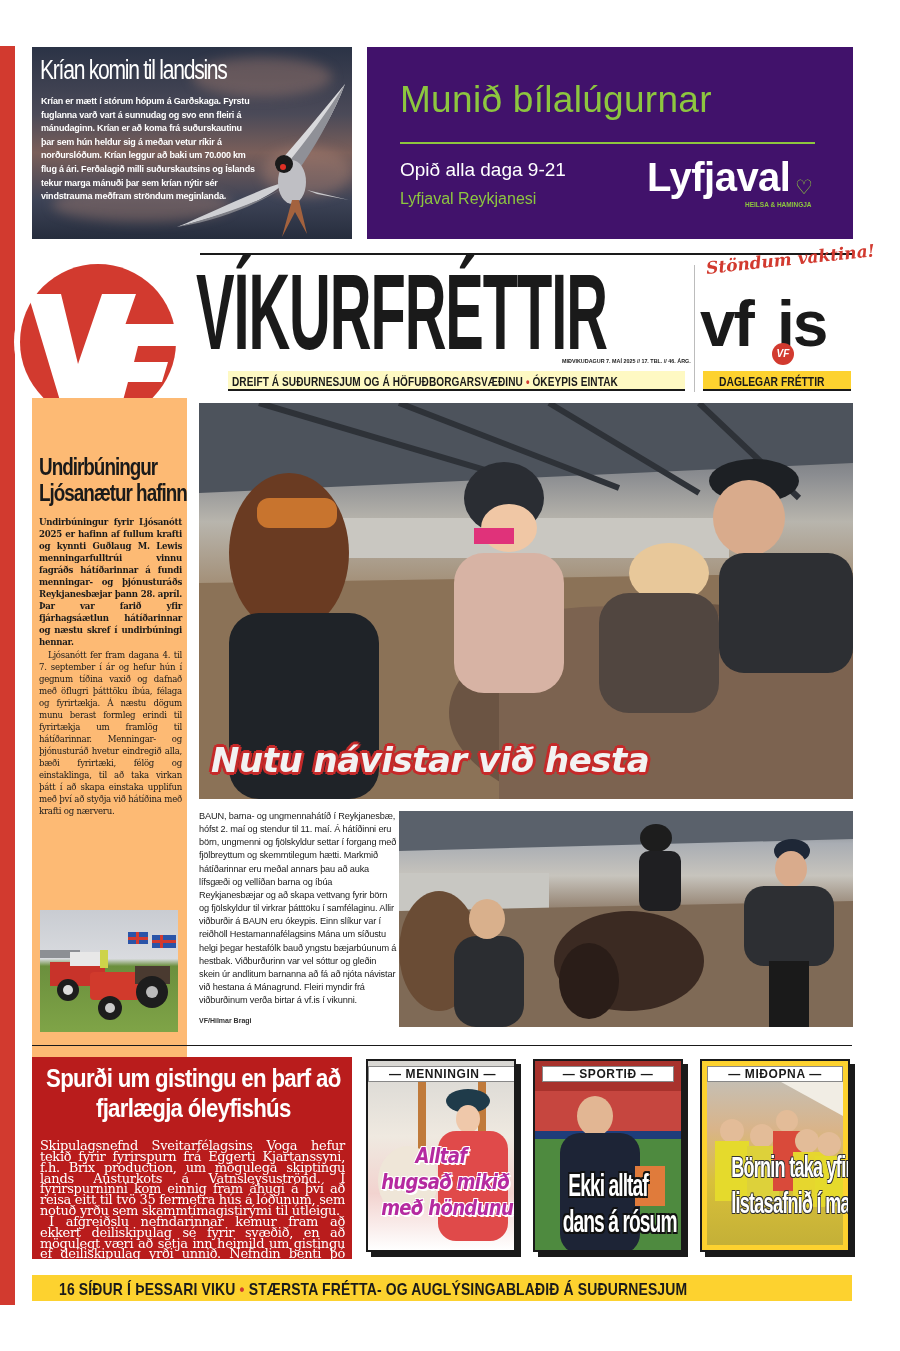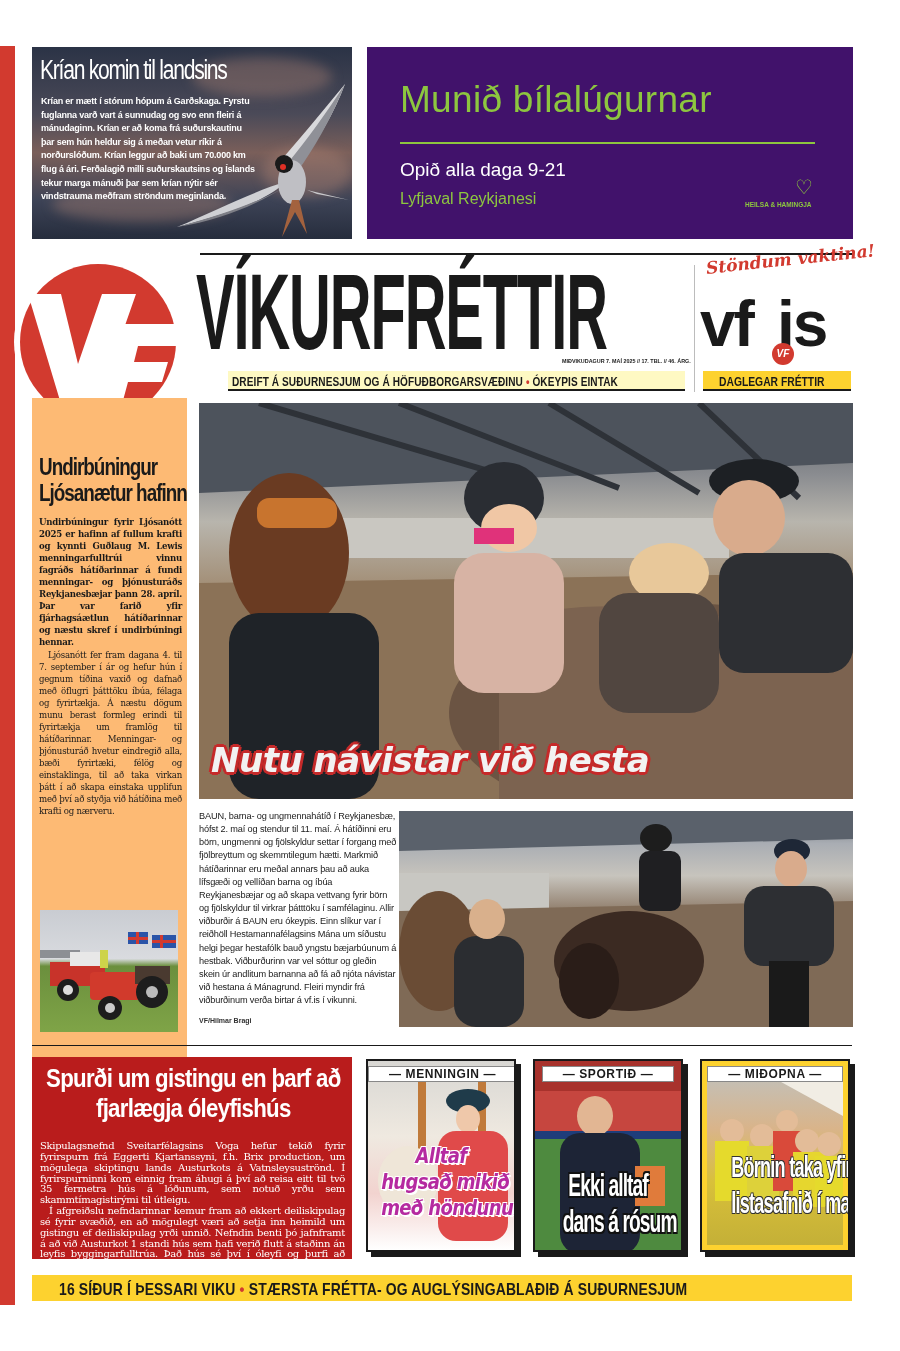--- a/index.html
+++ b/index.html
@@ -75,21 +75,21 @@
 
   .second-photo { left: 399px; top: 811px; width: 454px; height: 216px; overflow: hidden;
     background: linear-gradient(180deg, #5d636b 0%, #a9adb3 15%, #c7c4bd 30%, #8a7663 48%, #6e5b49 75%, #5b4a3c 100%); }
 
   .sep-line { left: 32px; top: 1045px; width: 820px; height: 1px; background: #1a1a1a; }
 
   
   .story-box { left: 32px; top: 1057px; width: 320px; height: 202px; background: #b91c1c; }
   .story-head { position: absolute; left: 10px; top: 6px; width: 340px; color: #fff; font-weight: bold; font-size: 25px; line-height: 30px;
     text-align: center; letter-spacing: -0.8px; transform: scaleX(0.89); transform-origin: left top; }
-  .story-body { position: absolute; left: 8px; top: 84px; width: 305px; color: #fff; font-family: "DejaVu Serif", serif; font-size: 10px;
+  .story-body { position: absolute; left: 8px; top: 84px; width: 305px; color: #fff; font-family: "DejaVu Serif", serif; font-size: 13px;
     line-height: 10.85px; text-align: justify; letter-spacing: -0.3px; }
   .story-body p.i { text-indent: 9px; }
 
   
   .card { width: 150px; height: 193px; overflow: hidden; border: 2px solid #1a1a1a; box-shadow: 5px 5px 0 #1a1a1a; }
   .card-label { position: absolute; left: 0; top: 6px; width: 100%; text-align: center; font-weight: bold; font-size: 12px;
     color: #1a1a1a; letter-spacing: 0.6px; white-space: nowrap; }
   .card-label span { background: #fff; padding: 0 20px; border: 1px solid #888; }
   .card-title { position: absolute; left: 0; width: 100%; text-align: center; white-space: nowrap; }
   .card1 { left: 366px; top: 1059px; background: linear-gradient(180deg, #d8d7d3 0%, #efe9e0 40%, #f2d3cf 70%, #ffffff 100%); }
@@ -139,20 +139,21 @@
   </svg>
   <div class="bird-title">Krían komin til landsins</div>
   <div class="bird-text">Krían er mætt í stórum hópum á Garðskaga. Fyrstu fuglanna varð vart á sunnudag og svo enn fleiri á mánudaginn. Krían er að koma frá suðurskautinu þar sem hún heldur sig á meðan vetur ríkir á norðurslóðum. Krían leggur að baki um 70.000 km flug á ári. Ferðalagið milli suðurskautsins og Íslands tekur marga mánuði þar sem krían nýtir sér vindstrauma meðfram ströndum meginlanda.</div>
 </div>
 
 <div class="abs ad-box">
   <div class="ad-head">Munið bílalúgurnar</div>
   <div class="ad-rule"></div>
   <div class="ad-open">Opið alla daga 9-21</div>
   <div class="ad-loc">Lyfjaval Reykjanesi</div>
+  <div class="ad-logo">Lyfjaval</div>
   <div class="ad-heart">♡</div>
   <div class="ad-tag">HEILSA &amp; HAMINGJA</div>
 </div>
 
 <div class="abs mast-rule"></div>
 
 <svg class="abs vf-logo" viewBox="0 0 185 172">
   <circle cx="92" cy="88" r="84" fill="#ffffff"></circle>
   <circle cx="92" cy="88" r="78" fill="#d23a2f"></circle>
 

